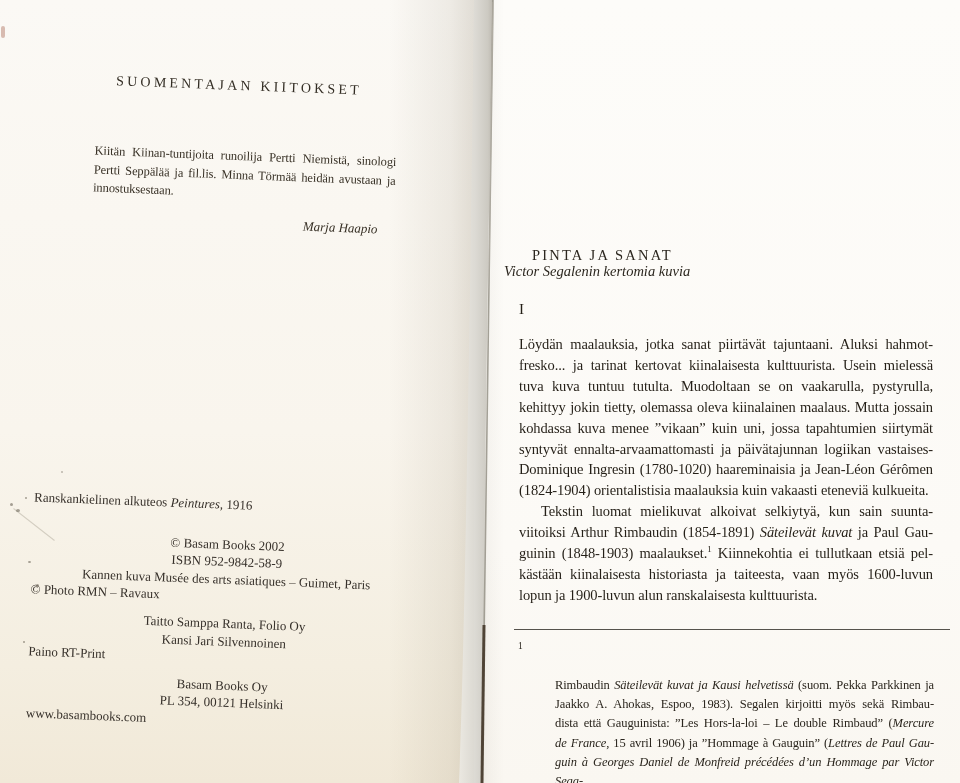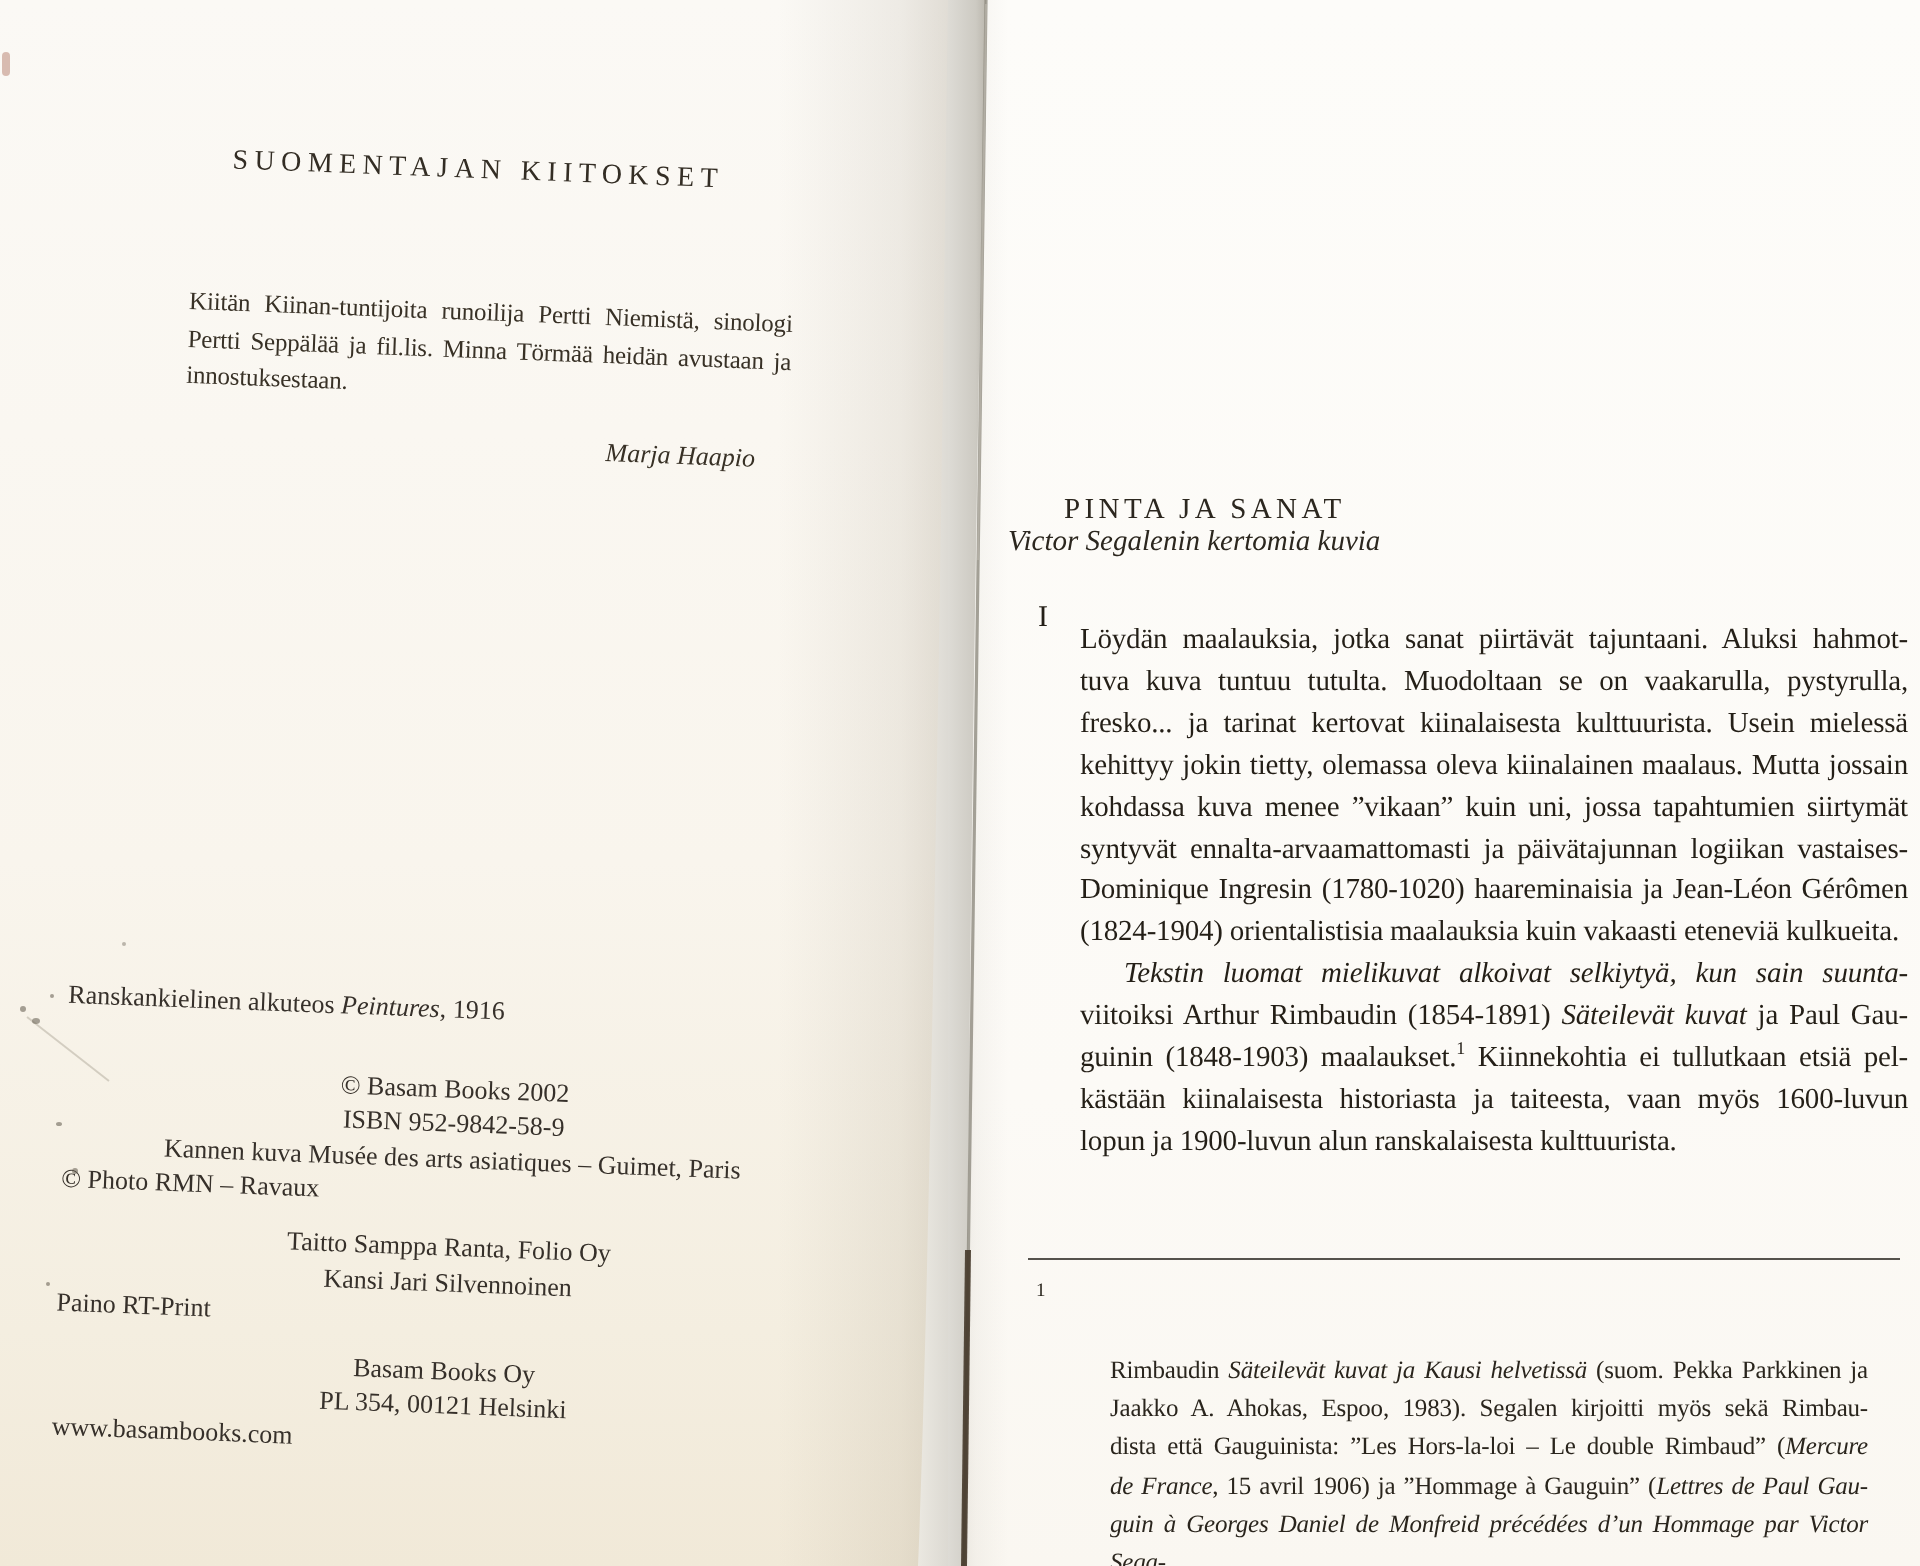--- a/index.html
+++ b/index.html
@@ -52,24 +52,24 @@
     position:absolute; left:528px; top:243px; margin:4px;
     font-size:14.5px; font-weight:normal; letter-spacing:2.2px;
     color:#2c271f; white-space:nowrap;
   }
   .rp-subtitle {
     position:absolute; left:504px; top:263px;
     font-style:italic; font-size:14.5px; color:#2c271f; white-space:nowrap;
   }
   .section-num { position:absolute; left:519px; top:301px; font-size:15px; color:#241f17; }
   .bodytext {
-    position:absolute; left:519px; top:310px; width:414px;
-    font-size:14.5px; line-height:20.9px; letter-spacing:-0.1px; color:#241f17;margin-left:21px;
+    position:absolute; left:519px; top:334px; width:414px;
+    font-size:14.5px; line-height:20.9px; letter-spacing:-0.1px; color:#241f17;
   }
-  .para.indent-first .tline:first-child { text-indent:22px;font-style:italic; }
+  .para.indent-first .tline:first-child { text-indent:22px; }
   .tline { text-align:justify; text-align-last:justify; }
   .tline.last { text-align-last:left; }
   .it { font-style:italic; }
   sup { font-size:0.62em; vertical-align:super; line-height:0; }
   .fn-rule {
     position:absolute; left:514px; top:629px; width:436px; height:1px;
     background:#55524c;
   }
   .footnote {
     position:absolute; left:514px; top:636px; width:436px;
@@ -121,22 +121,22 @@
     </div>
   </div>
 
   <div class="page right"></div>
   <h2 class="rp-title">PINTA JA SANAT</h2>
   <div class="rp-subtitle">Victor Segalenin kertomia kuvia</div>
   <div class="section-num">I</div>
   <div class="bodytext">
     <div class="para">
         <div class="tline"><span>Löydän maalauksia, jotka sanat piirtävät tajuntaani. Aluksi hahmot-</span></div>
+        <div class="tline"><span>fresko... ja tarinat kertovat kiinalaisesta kulttuurista. Usein mielessä</span></div>
         <div class="tline"><span>tuva kuva tuntuu tutulta. Muodoltaan se on vaakarulla, pystyrulla,</span></div>
-        <div class="tline"><span>fresko... ja tarinat kertovat kiinalaisesta kulttuurista. Usein mielessä</span></div>
         <div class="tline"><span>kehittyy jokin tietty, olemassa oleva kiinalainen maalaus. Mutta jossain</span></div>
         <div class="tline"><span>kohdassa kuva menee ”vikaan” kuin uni, jossa tapahtumien siirtymät</span></div>
         <div class="tline"><span>syntyvät ennalta-arvaamattomasti ja päivätajunnan logiikan vastaises-</span></div>
         <div class="tline"><span>Dominique Ingresin (1780-1020) haareminaisia ja Jean-Léon Gérômen</span></div>
         <div class="tline last"><span>(1824-1904) orientalistisia maalauksia kuin vakaasti eteneviä kulkueita.</span></div>
       </div>
     <div class="para indent-first">
         <div class="tline"><span>Tekstin luomat mielikuvat alkoivat selkiytyä, kun sain suunta-</span></div>
         <div class="tline"><span>viitoiksi Arthur Rimbaudin (1854-1891) </span><span class="it">Säteilevät kuvat</span><span> ja Paul Gau-</span></div>
         <div class="tline"><span>guinin (1848-1903) maalaukset.</span><sup>1</sup><span> Kiinnekohtia ei tullutkaan etsiä pel-</span></div>

